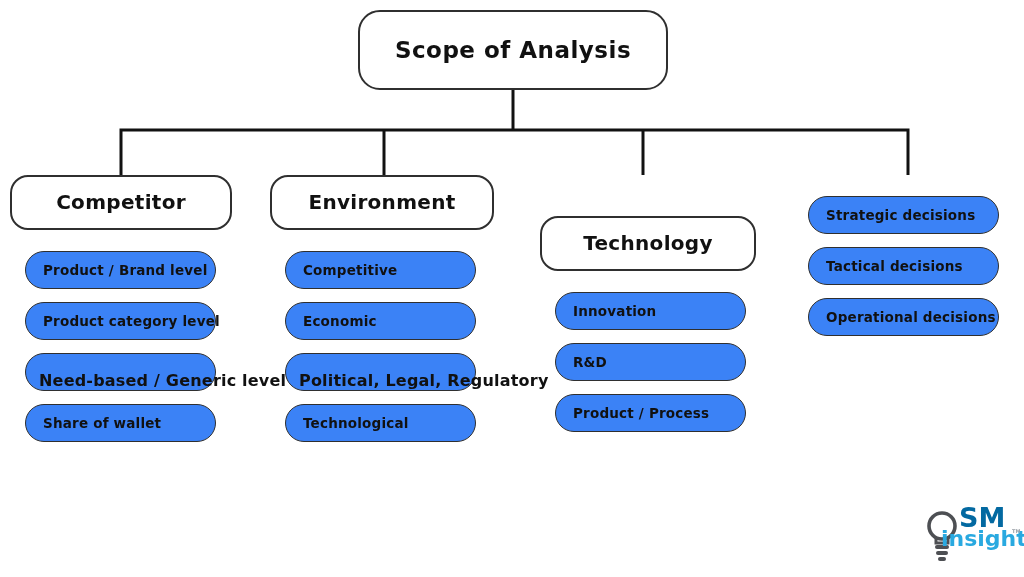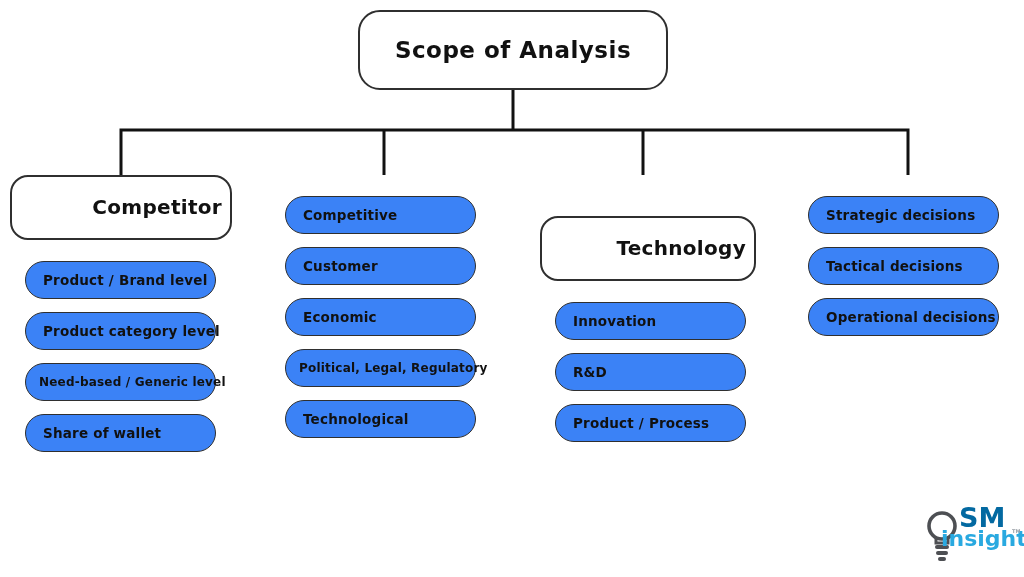--- a/index.html
+++ b/index.html
@@ -17,33 +17,33 @@
     border:2.5px solid #2f2f2f; border-radius:22px; background:#ffffff;
     display:flex; align-items:center; justify-content:center;
     font-size:23px; font-weight:bold; letter-spacing:0.5px;
   }
   .col { position:absolute; top:175px; }
   .col1 { left:10px;  width:222px; }
   .col2 { left:270px; width:224px; }
   .col3 { left:540px; width:216px;margin-top:41px; }
   .col4 { left:793px; width:224px; }
   .header {
-    height:65px; border:2px solid #2f2f2f; border-radius:18px; background:#ffffff;
-    display:flex; align-items:center; justify-content:flex-end;
+    height:55px; border:2px solid #2f2f2f; border-radius:18px; background:#ffffff;
+    display:flex; align-items:center; justify-content:center;
     font-size:20px; font-weight:bold; text-align:center; line-height:1.12;
     padding:0 8px; letter-spacing:0.3px;
   }
   .pills { margin-top:21px; margin-left:15px; width:191px; }
   .pill {
     height:38px; border:1.6px solid #2f2f2f; border-radius:19px; background:#3b82f6;
     margin-bottom:13px; display:flex; align-items:center;
     padding-left:17px; font-size:13.5px; font-weight:bold; letter-spacing:0.2px;
     white-space:nowrap;
   }
-  .pill.small { font-size:12px; padding-left:13px; }
+  .pill.small { font-size:16px; padding-left:13px;align-items:flex-end; }
   
   .logo { position:absolute; left:926px; top:502px; width:95px; height:70px; }
   .logo-sm {
     position:absolute; left:33px; top:0px;
     font-size:27px; font-weight:bold; color:#0369a1; letter-spacing:0px;
   }
   .logo-insight {
     position:absolute; left:15px; top:24px;
     font-size:22px; font-weight:bold; color:#29a9e0; letter-spacing:0px;
   }
@@ -83,26 +83,26 @@
       <div class="pill small">
           <span>Need-based / Generic level</span>
         </div>
       <div class="pill">
           <span>Share of wallet</span>
         </div>
     </div>
   </div>
 
   <div class="col col2">
+    <div class="header">
+      <span>Environment</span>
+    </div>
     <div class="pills">
       <div class="pill">
           <span>Competitive</span>
-        </div>
-      <div class="pill">
-          <span>Customer</span>
         </div>
       <div class="pill">
           <span>Economic</span>
         </div>
       <div class="pill small">
           <span>Political, Legal, Regulatory</span>
         </div>
       <div class="pill">
           <span>Technological</span>
         </div>

